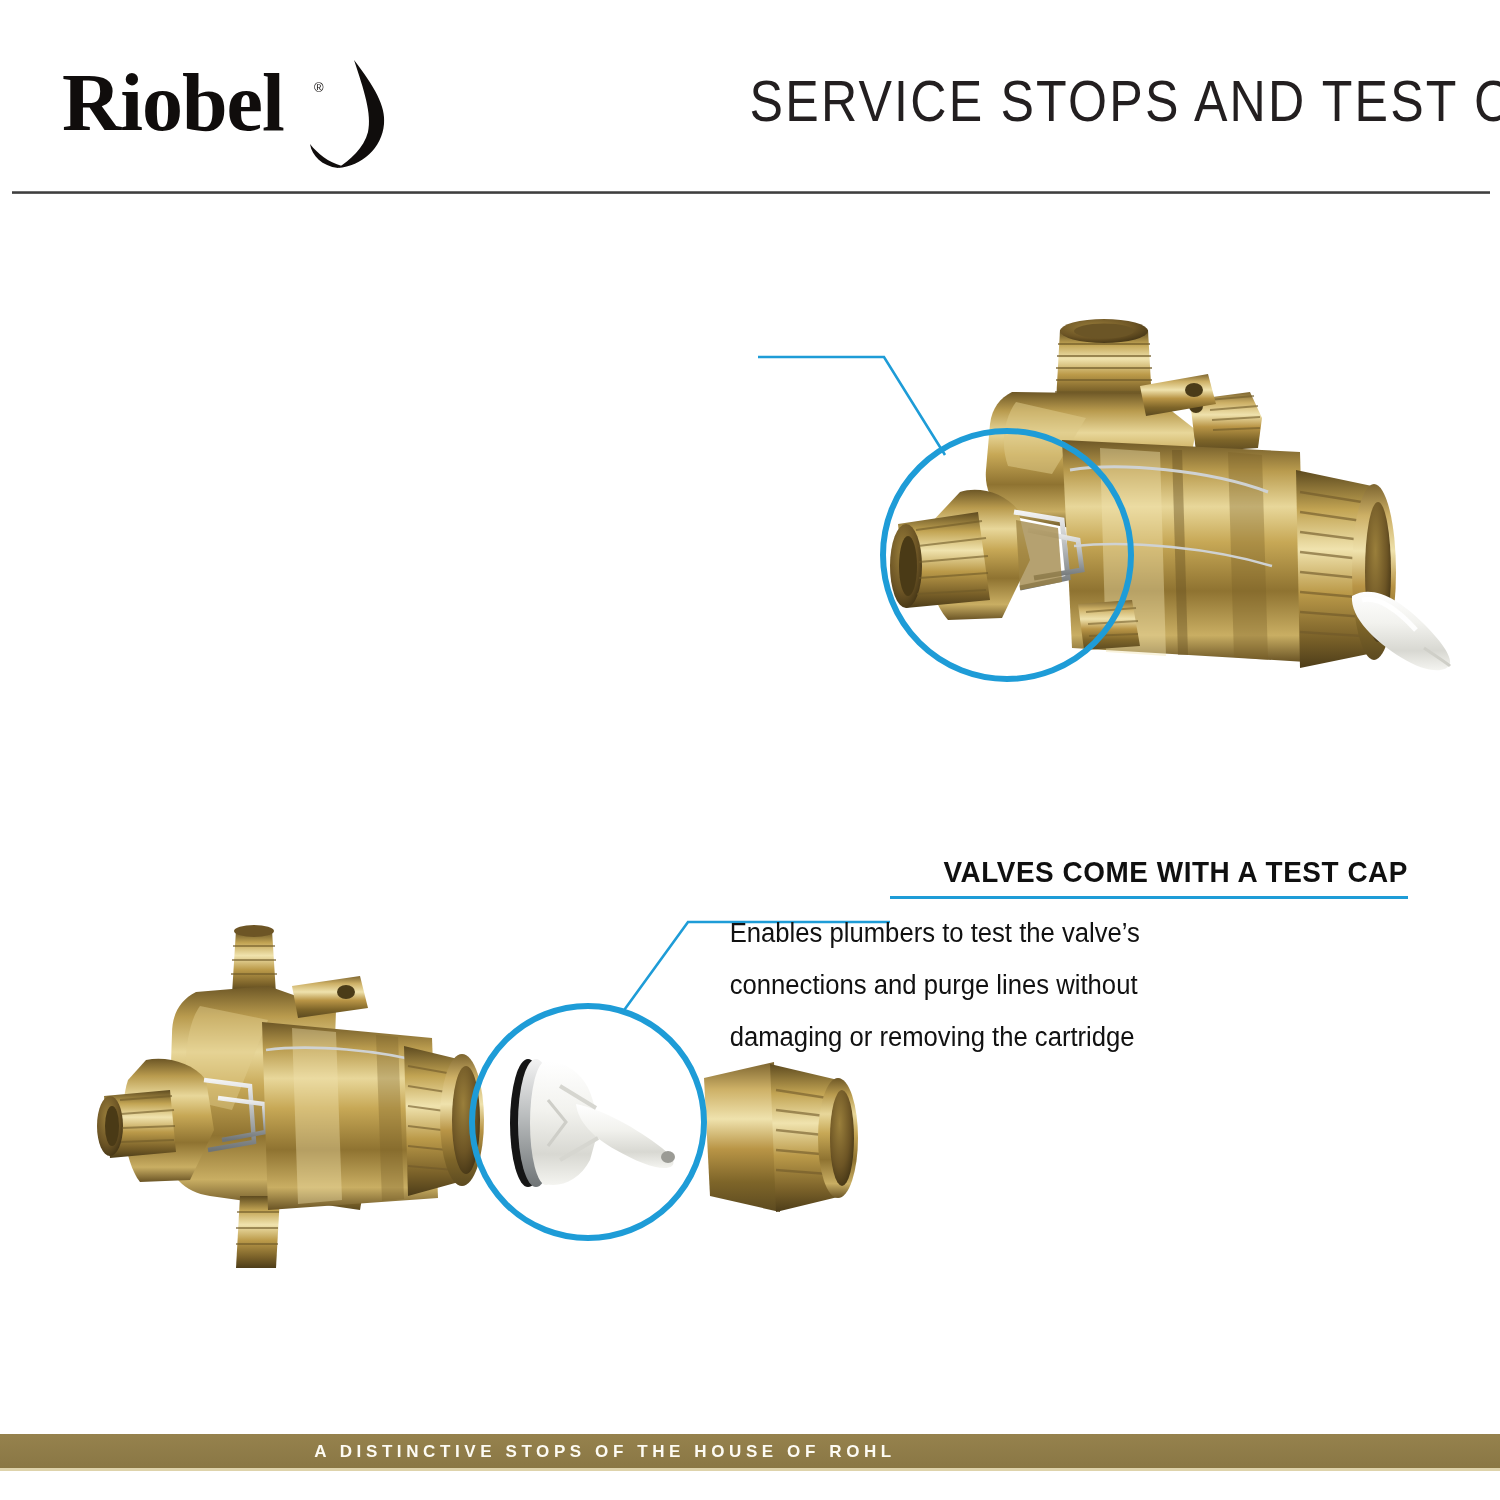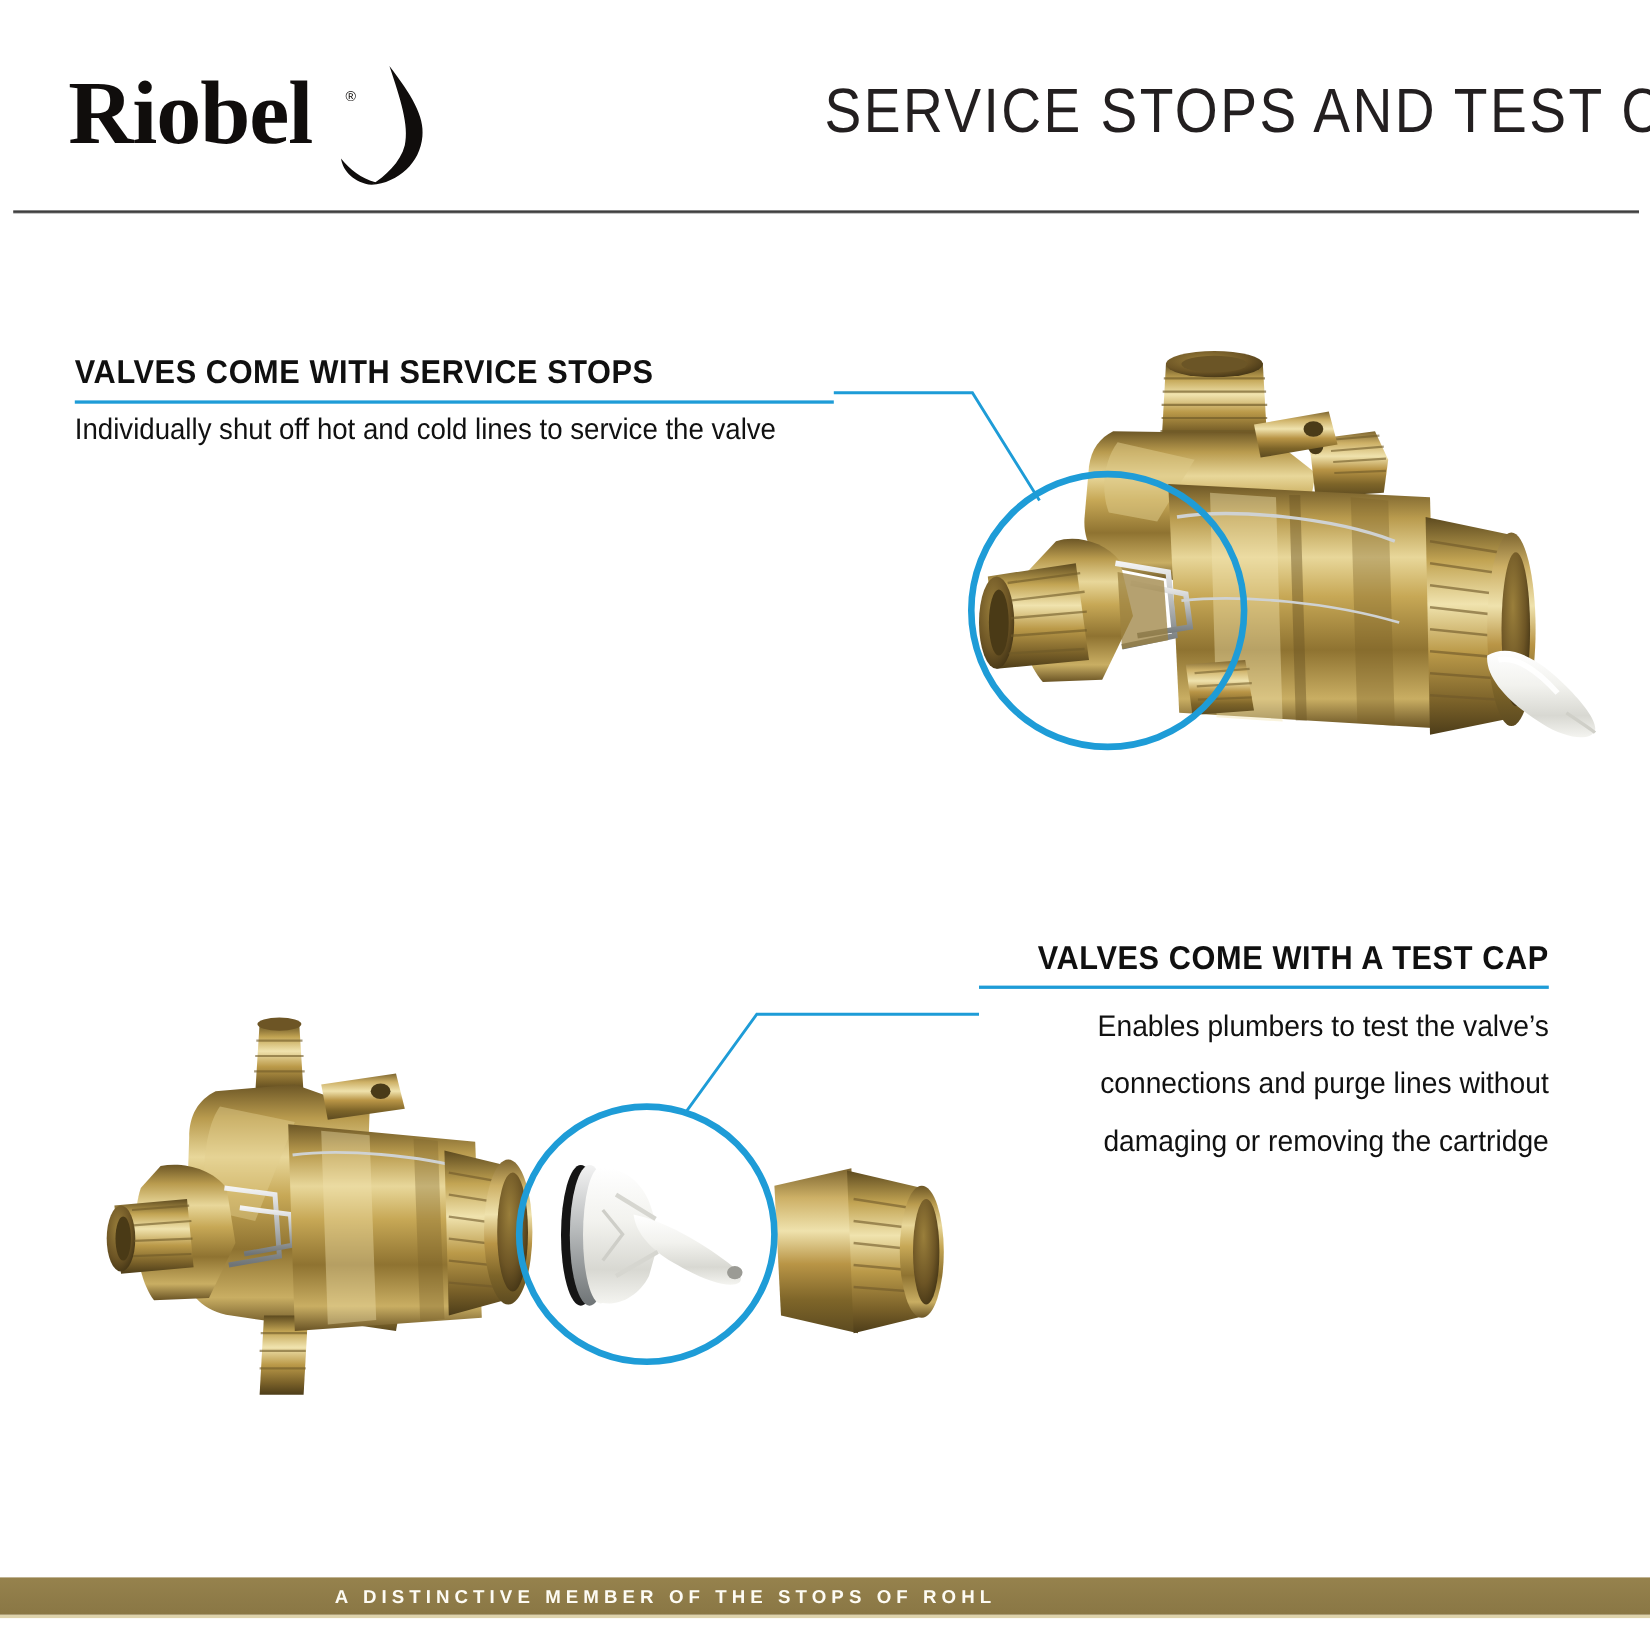--- a/index.html
+++ b/index.html
@@ -51,21 +51,21 @@
 
   #callout1{position:absolute;left:68px;top:322px;width:700px;}
   #callout1 .callout-head{display:block;transform:scaleX(.93);transform-origin:left center;}
   #callout1 .blue-rule{position:absolute;left:0;top:42px;width:690px;}
   #callout1 .callout-sub{position:absolute;left:0;top:53px;white-space:nowrap;
     transform:scaleX(.93);transform-origin:left top;display:block;}
 
   #callout2{position:absolute;left:694px;top:855px;width:714px;text-align:right;}
   #callout2 .callout-head{display:block;transform:scaleX(.93);transform-origin:right center;}
   #callout2 .blue-rule{position:absolute;left:196px;top:41px;width:518px;}
-  #callout2 .sub-lines{position:absolute;right:0;top:52px;width:714px;text-align:right;}
+  #callout2 .sub-lines{position:absolute;right:0;top:52px;width:714px;text-align:left;}
   #callout2 .sub-lines span{display:block;line-height:52px;white-space:nowrap;
     transform:scaleX(.95);transform-origin:right center;}
 
   
   .vec{position:absolute;left:0;top:0;width:1500px;height:1500px;pointer-events:none;}
 
   
   .footer-bar{
     position:absolute;left:0;top:1434px;width:1500px;height:34px;
     background:linear-gradient(180deg,#96824d 0%,#8d7a47 70%,#8a7744 100%);
@@ -342,32 +342,27 @@
         <ellipse cx="838" cy="1138" rx="20" ry="60" fill="url(#brassA)"></ellipse>
         <ellipse cx="842" cy="1138" rx="12" ry="48" fill="url(#boreG)"></ellipse>
       </g>
     </g>
 
     <circle cx="588" cy="1122" r="116" fill="none" stroke="#1e9cd7" stroke-width="6"></circle>
 
     <path d="M890 922 L688 922 L622 1013" fill="none" stroke="#1e9cd7" stroke-width="2.6"></path>
   </svg>
 
-  <div id="callout1">
-    <span class="callout-head">VALVES COME WITH SERVICE STOPS</span>
-    <div class="blue-rule"></div>
-    <span class="callout-sub">Individually shut off hot and cold lines to service the valve</span>
-  </div>
 
   <div id="callout2">
     <span class="callout-head">VALVES COME WITH A TEST CAP</span>
     <div class="blue-rule"></div>
     <div class="sub-lines">
       <span class="callout-sub">Enables plumbers to test the valve’s</span>
       <span class="callout-sub">connections and purge lines without</span>
       <span class="callout-sub">damaging or removing the cartridge</span>
     </div>
   </div>
 
   <div class="footer-bar"></div>
-  <div class="footer-text">A DISTINCTIVE MEMBER OF THE STOPS OF ROHL</div>
+  <div class="footer-text">A DISTINCTIVE STOPS OF THE HOUSE OF ROHL</div>
 
 </div>
 
 </body></html>

